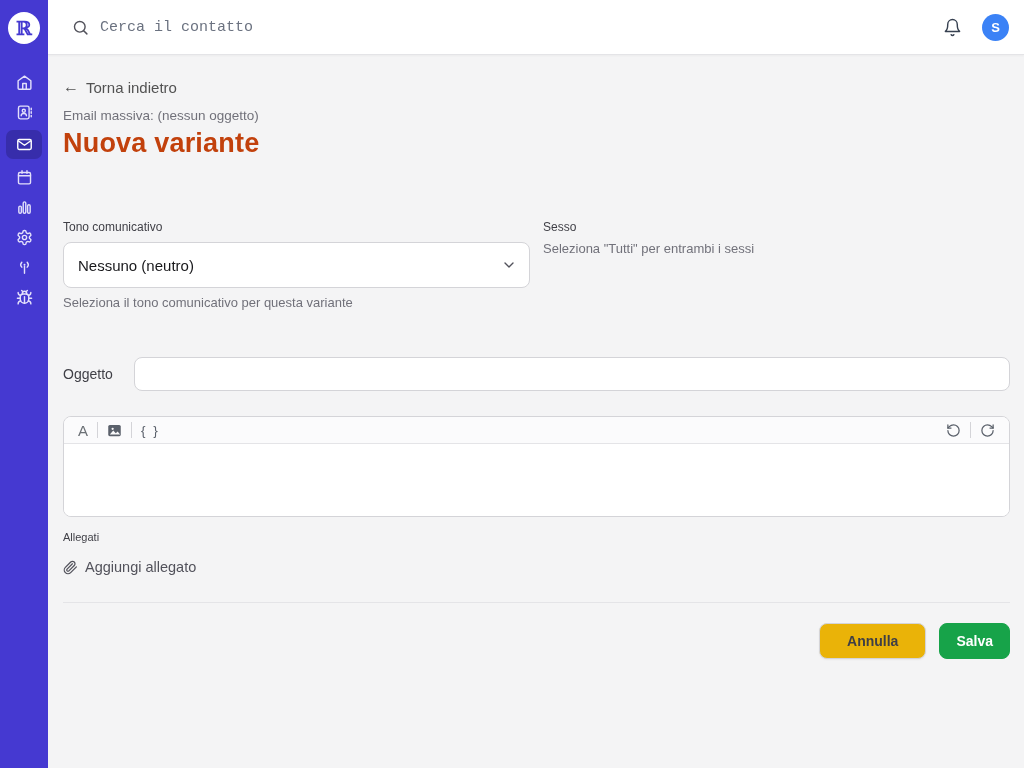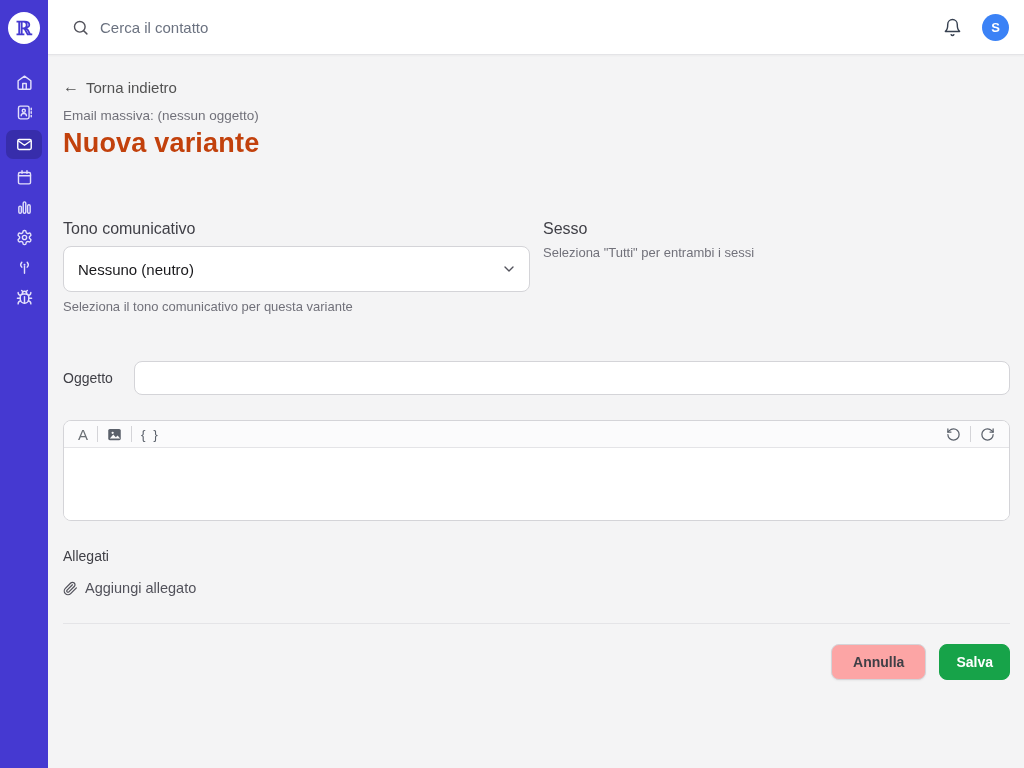--- a/index.html
+++ b/index.html
@@ -36,21 +36,21 @@
   .topbar {
     position:fixed; left:48px; right:0; top:0; height:55px;
     background:#ffffff; border-bottom:1px solid #e4e4e7;
     box-shadow:0 1px 2px rgba(0,0,0,0.04);
     display:flex; align-items:center; padding:0 15px 0 24px; z-index:10;
   }
   .search-wrap { display:flex; align-items:center; gap:11px; flex:1; color:#71717a; }
   .search-wrap svg { width:17px; height:17px; color:#52525b; }
   .search-input {
     border:none; outline:none; font-size:15px; color:#3f3f46;
-    font-family:Liberation Sans, sans-serif; width:420px; background:transparent;
+    font-family:Liberation Mono, monospace; width:420px; background:transparent;
   }
   .search-input::placeholder { color:#6b7280; }
   .bell-btn {
     background:none; border:none; color:#374151; cursor:pointer;
     display:flex; align-items:center; margin-right:20px;
   }
   .bell-btn svg { width:19px; height:19px; }
   .avatar {
     width:27px; height:27px; border-radius:50%;
     background:#3b82f6; color:#ffffff;
@@ -64,21 +64,21 @@
     color:#525252; font-size:15px; cursor:pointer; text-decoration:none;
   }
   .back-arrow { font-size:16px; line-height:1; }
   .subtitle { margin-top:12px; font-size:13.5px; color:#71717a; }
   .page-title { margin-top:5px; font-size:27px; font-weight:bold; color:#c2410c; letter-spacing:0.2px; }
   
   .form-grid {
     margin-top:61px;
     display:grid; grid-template-columns:1fr 1fr; column-gap:13px;
   }
-  .field-label { font-size:16px; color:#3f3f46; }
+  .field-label { font-size:12px; color:#3f3f46; }
   .select {
     margin-top:8px; height:46px; background:#ffffff;
     border:1px solid #d4d4d8; border-radius:8px;
     display:flex; align-items:center; justify-content:space-between;
     padding:0 12px 0 14px; cursor:pointer;
   }
   .select-value { font-size:15px; color:#18181b; }
   .select svg { width:16px; height:16px; color:#52525b; }
   .field-help { margin-top:7px; font-size:13px; color:#71717a; }
   .subject-row { margin-top:47px; display:flex; align-items:center; }
@@ -102,37 +102,37 @@
     display:flex; align-items:center; justify-content:center;
     height:22px; padding:0 5px; font-family:inherit;
   }
   .tb-btn svg { width:15px; height:15px; }
   .tb-letter { font-size:15px; line-height:1; color:#6b7075; }
   .tb-braces { font-size:13.5px; letter-spacing:2px; color:#5b616b; }
   .tb-sep { width:1px; height:16px; background:#d4d4d8; margin:0 4px; }
   .tb-right { margin-left:auto; display:flex; align-items:center; }
   .editor-body { height:72px; background:#ffffff; outline:none; padding:8px 12px; font-size:14px; }
   
-  .attachments-label { margin-top:27px; font-size:14px; color:#3f3f46; }
+  .attachments-label { margin-top:14px; font-size:11px; color:#3f3f46; }
   .add-attachment {
     margin-top:16px; display:inline-flex; align-items:center; gap:7px;
     font-size:14.5px; color:#52525b; background:none; border:none;
     cursor:pointer; font-family:inherit; padding:0;text-align:center;
   }
   .add-attachment svg { width:15px; height:15px; }
   .divider { margin-top:23px; border:none; border-top:1px solid #e4e4e7; }
   
   .actions { margin-top:20px; display:flex; justify-content:flex-end; gap:13px; }
   .btn {
     height:36px; border-radius:8px; font-size:14px; font-weight:bold;
     font-family:inherit; cursor:pointer; display:flex; align-items:center;
   }
   .btn-cancel {
-    background:#fca5a5; border:1px solid #d4d4d8; color:#3f3f46;
-    padding:0 21px; box-shadow:0 1px 2px rgba(0,0,0,0.05);
+    background:#eab308; border:1px solid #d4d4d8; color:#3f3f46;
+    padding:0 27px; box-shadow:0 1px 2px rgba(0,0,0,0.05);
   }
   .btn-save {
     background:#17a349; border:1px solid #17a349; color:#ffffff; padding:0 16px;
   }
 </style>
 </head>
 <body>
 
 <aside class="sidebar">
   <div class="logo">

